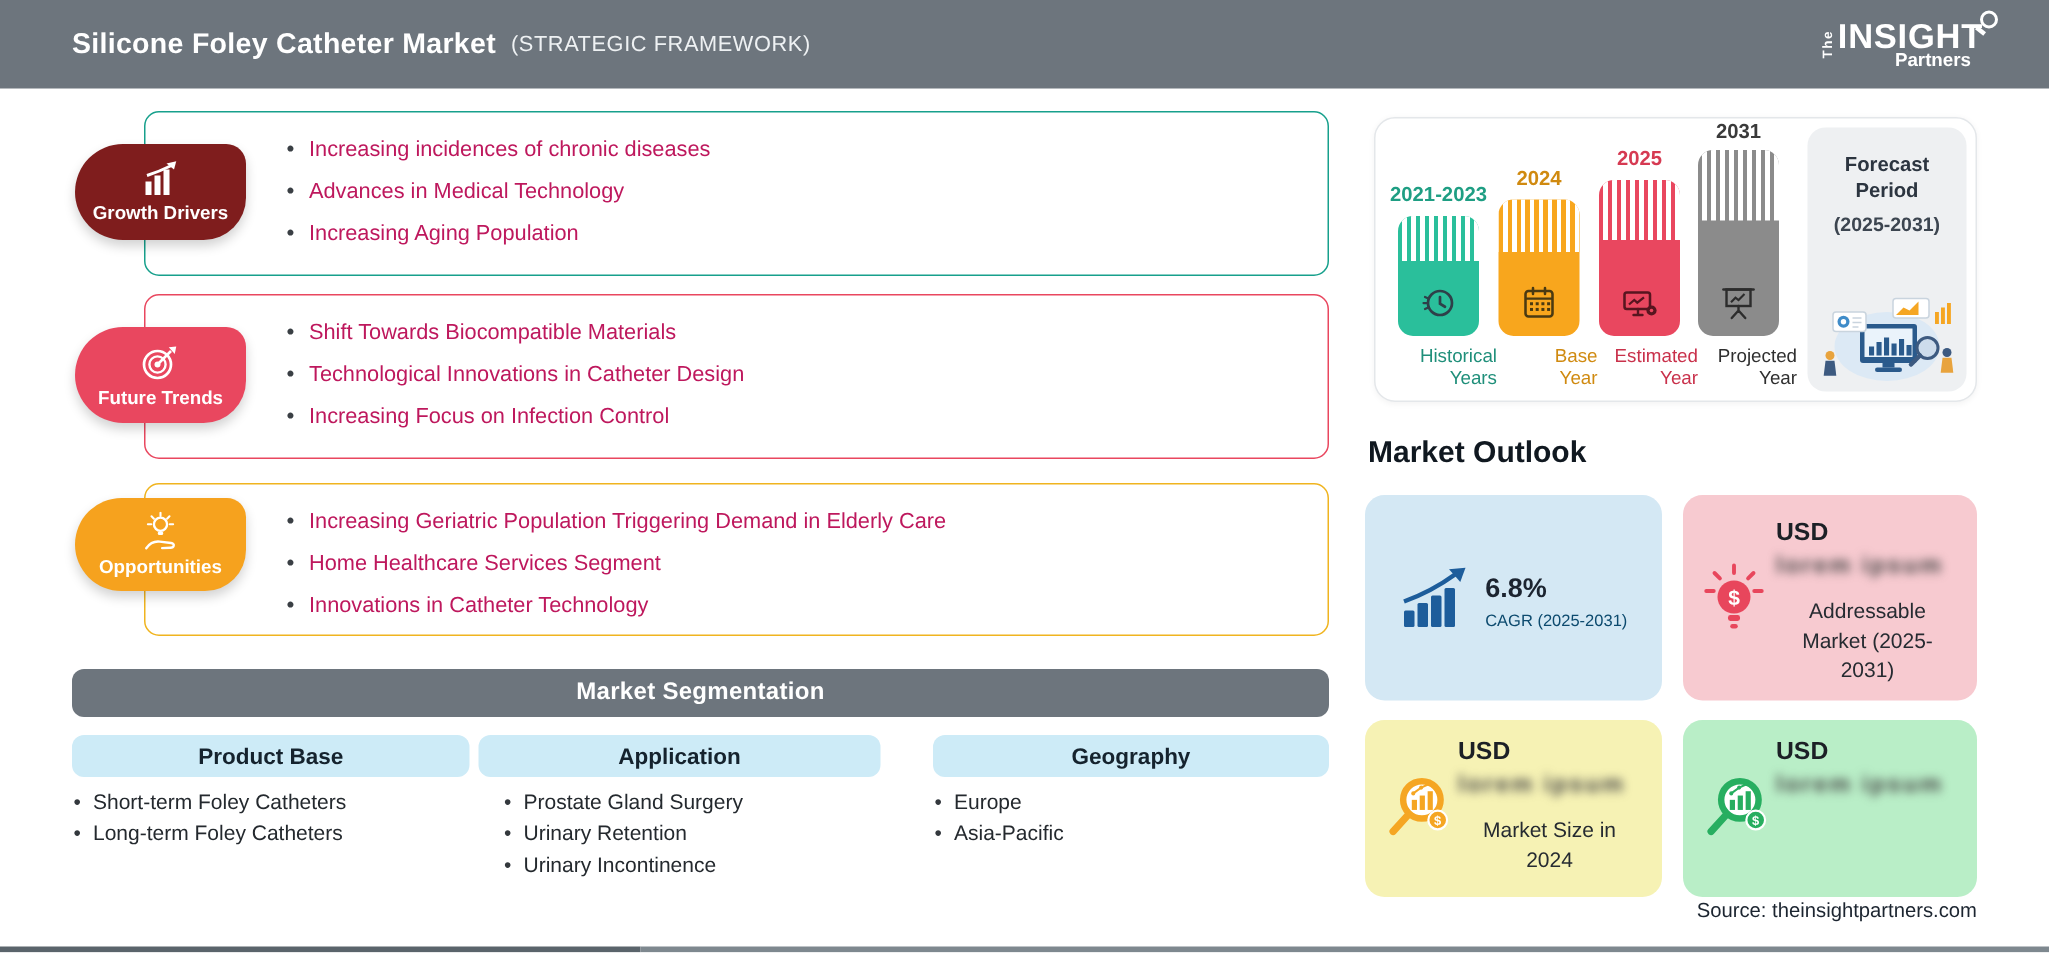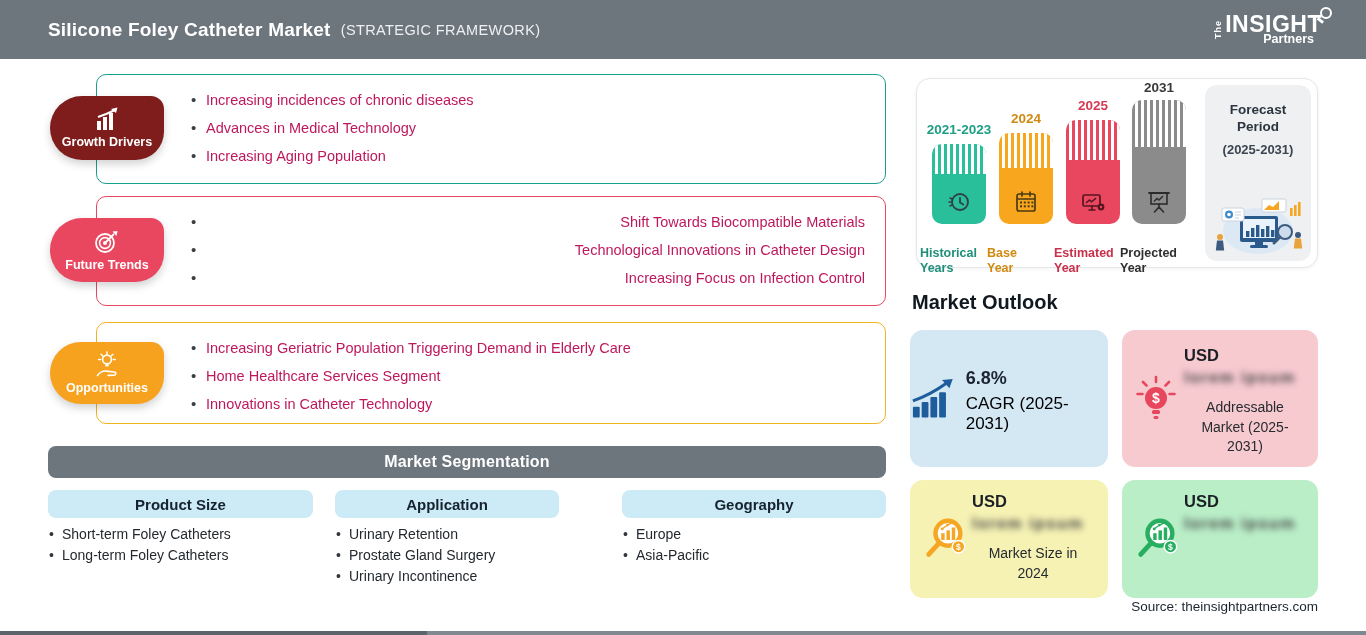--- a/index.html
+++ b/index.html
@@ -19,43 +19,43 @@
   .logo-insight { font-size:23px; font-weight:800; letter-spacing:.5px; line-height:1; }
   .logo-lens { position:absolute; top:-6px; right:-10px; width:12px; height:12px;
                border:2.5px solid #fff; border-radius:50%; }
   .logo-lens::after { content:""; position:absolute; left:-5px; top:10px; width:7px; height:2.5px;
                       background:#fff; transform:rotate(38deg); }
   .logo-partners { text-align:right; font-size:12.5px; font-weight:bold; margin-top:-4px; padding-right:8px; }
 
   
   .fw-box { position:absolute; left:96px; width:790px; background:#fff; border-radius:10px; }
   .fw-box.gd { top:74px; height:110px; border:1.6px solid #17a08c; }
-  .fw-box.ft { top:196px; height:110px; border:1.6px solid #e9475f;text-align:right; }
+  .fw-box.ft { top:196px; height:110px; border:1.6px solid #e9475f; }
   .fw-box.op { top:322px; height:102px; border:1.6px solid #f0b41f; }
   .fw-list { list-style:none; padding:13px 20px 0 94px; }
   .fw-list li { position:relative; padding-left:15px; font-size:14.5px; color:#be185d; height:28px;
                 line-height:24px; }
   .fw-list li::before { content:"•"; position:absolute; left:0; top:0; color:#3a3f44; font-size:15px; }
   .fw-badge { position:absolute; left:50px; width:114px; display:flex; flex-direction:column;
               align-items:center; justify-content:center; gap:3px; color:#fff; font-weight:bold;
               font-size:12.5px; border-radius:34px 14px 30px 34px;
               box-shadow:0 4px 8px rgba(0,0,0,.18); text-align:center; }
   .fw-badge.gd { top:96px; height:64px; background:#7f1d1d; }
   .fw-badge.ft { top:218px; height:64px; background:#e9475f; }
-  .fw-badge.op { top:342px; height:62px; background:#f6a21e; }
+  .fw-badge.op { top:332px; height:62px; background:#f6a21e; }
 
   
   .seg-bar { position:absolute; left:48px; top:446px; width:838px; height:32px; background:#6d757d;
              border-radius:8px; color:#fff; font-size:16px; font-weight:bold; display:flex;
              align-items:center; justify-content:center; letter-spacing:.2px; }
   .seg-head { position:absolute; top:490px; height:28px; background:#cdebf7; border-radius:8px;
               color:#15232e; font-size:15px; font-weight:bold; display:flex; align-items:center;
               justify-content:center; }
   .seg-head.c1 { left:48px;  width:265px; }
-  .seg-head.c2 { left:335px; width:224px;text-align:right; }
+  .seg-head.c2 { left:319px; width:268px;text-align:right; }
   .seg-head.c3 { left:622px; width:264px; }
   .seg-list { position:absolute; top:524px; list-style:none; }
   .seg-list.c1 { left:48px;  width:265px; }
   .seg-list.c2 { left:335px; width:264px; }
   .seg-list.c3 { left:622px; width:264px; }
   .seg-list li { position:relative; padding-left:14px; font-size:14px; color:#24292e; line-height:21px; }
   .seg-list li::before { content:"•"; position:absolute; left:1px; top:0; color:#33383d; }
 
   
   .timeline { position:absolute; left:916px; top:78px; width:402px; height:190px; background:#fff;
@@ -67,43 +67,43 @@
   .tl-bar .bar-icon { position:absolute; left:50%; transform:translateX(-50%); bottom:9px; }
   .tl-bar.b1 { left:15px;  top:65px; height:80px;  background:#2abf9b; }
   .tl-bar.b2 { left:82px;  top:54px; height:91px;  background:#f8a61d; }
   .tl-bar.b3 { left:149px; top:41px; height:104px; background:#e9475f; }
   .tl-bar.b4 { left:215px; top:21px; height:124px; background:#8b8b8b; }
   .tl-year { position:absolute; font-size:13.5px; font-weight:bold; text-align:center; width:80px; }
   .tl-year.y1 { left:2px;   top:43px; color:#1e9e83; }
   .tl-year.y2 { left:69px;  top:32px; color:#d08a10; }
   .tl-year.y3 { left:136px; top:19px; color:#d63a52; }
   .tl-year.y4 { left:202px; top:1px;  color:#3a3a3a; }
-  .tl-label { position:absolute; top:167px; width:78px; text-align:left; font-size:12.5px;
-              font-weight:bold; line-height:15px; }
+  .tl-label { position:absolute; top:151px; width:78px; text-align:right; font-size:12.5px;
+              font-weight:normal; line-height:15px; }
   .tl-label.l1 { left:3px;   color:#1f8f7a; }
   .tl-label.l2 { left:70px;  color:#d08a10; }
   .tl-label.l3 { left:137px; color:#c9314b; }
   .tl-label.l4 { left:203px; color:#2f2f2f; }
   .forecast { position:absolute; right:6px; top:6px; bottom:6px; width:106px; background:#eef0f2;
               border-radius:12px; text-align:center; }
   .fc-line { font-size:13.5px; font-weight:bold; color:#2c3540; line-height:17px; }
   .fc-line.first { margin-top:16px; }
   .fc-range { font-size:13px; font-weight:600; color:#3c4550; margin-top:7px; }
   .fc-illus { position:absolute; left:50%; transform:translateX(-50%); bottom:5px; }
 
   
   .mo-heading { position:absolute; left:912px; top:291px; font-size:20px; font-weight:bold; color:#101820; }
   .card { position:absolute; border-radius:13px; }
   .card.cagr   { left:910px;  top:330px; width:198px; height:137px; background:#d4e8f4;
                  display:flex; align-items:center; justify-content:center; gap:11px; }
   .card.pink   { left:1122px; top:330px; width:196px; height:137px; background:#f7cad0; }
   .card.yellow { left:910px;  top:480px; width:198px; height:118px; background:#f6f2b4; }
   .card.green  { left:1122px; top:480px; width:196px; height:118px; background:#b9eec7; }
   .cagr-value { font-size:18px; font-weight:800; color:#1c2430; line-height:28px; }
-  .cagr-label { font-size:17px; color:#000000; margin-top:2px; }
+  .cagr-label { font-size:11px; color:#0c4a6e; margin-top:2px; }
   .card-icon { position:absolute; left:12px; top:50%; transform:translateY(-50%); }
   .card-body { margin-left:62px; padding-top:16px; width:122px; }
   .card.yellow .card-body, .card.green .card-body { padding-top:12px; }
   .card-usd { font-size:16.5px; font-weight:bold; color:#1c2026; }
   .card-blur { font-size:16px; font-weight:bold; color:#474747; letter-spacing:1.5px;
                filter:blur(3.2px); margin-top:4px; white-space:nowrap; }
   .card-label { font-size:14px; color:#262b31; line-height:19.5px; margin-top:11px;text-align:center; }
 
   .source { position:absolute; right:48px; top:599px; font-size:13.5px; color:#1c2530; }
 
@@ -180,31 +180,31 @@
       <circle cx="15" cy="8.5" r="4.4" stroke="#fff" stroke-width="1.6" fill="none"></circle>
       <rect x="13.2" y="13.4" width="3.6" height="2.2" rx="1" fill="#fff"></rect>
       <path d="M15 0.8 v2.2 M9 3.2 l1.6 1.6 M21 3.2 l-1.6 1.6 M6.6 8.5 h2.2 M21.2 8.5 h2.2" stroke="#fff" stroke-width="1.4" stroke-linecap="round"></path>
       <path d="M5.5 24.5 q3.5 -5 9 -4.4 l7.5 .9 q2.2 .4 1.8 1.9 q-.3 1.3 -2.2 1.3 l-5.5 .2" stroke="#fff" stroke-width="1.6" fill="none" stroke-linecap="round"></path>
     </svg>
     <span>Opportunities</span>
   </div>
 
   <div class="seg-bar">Market Segmentation</div>
 
-  <div class="seg-head c1">Product Size</div>
+  <div class="seg-head c1">Product Base</div>
   <div class="seg-head c2">Application</div>
   <div class="seg-head c3">Geography</div>
 
   <ul class="seg-list c1">
     <li>Short-term Foley Catheters</li>
     <li>Long-term Foley Catheters</li>
   </ul>
   <ul class="seg-list c2">
+    <li>Prostate Gland Surgery</li>
     <li>Urinary Retention</li>
-    <li>Prostate Gland Surgery</li>
     <li>Urinary Incontinence</li>
   </ul>
   <ul class="seg-list c3">
     <li>Europe</li>
     <li>Asia-Pacific</li>
   </ul>
 
   <div class="timeline">
     <div class="tl-year y1">2021-2023</div>
     <div class="tl-year y2">2024</div>

